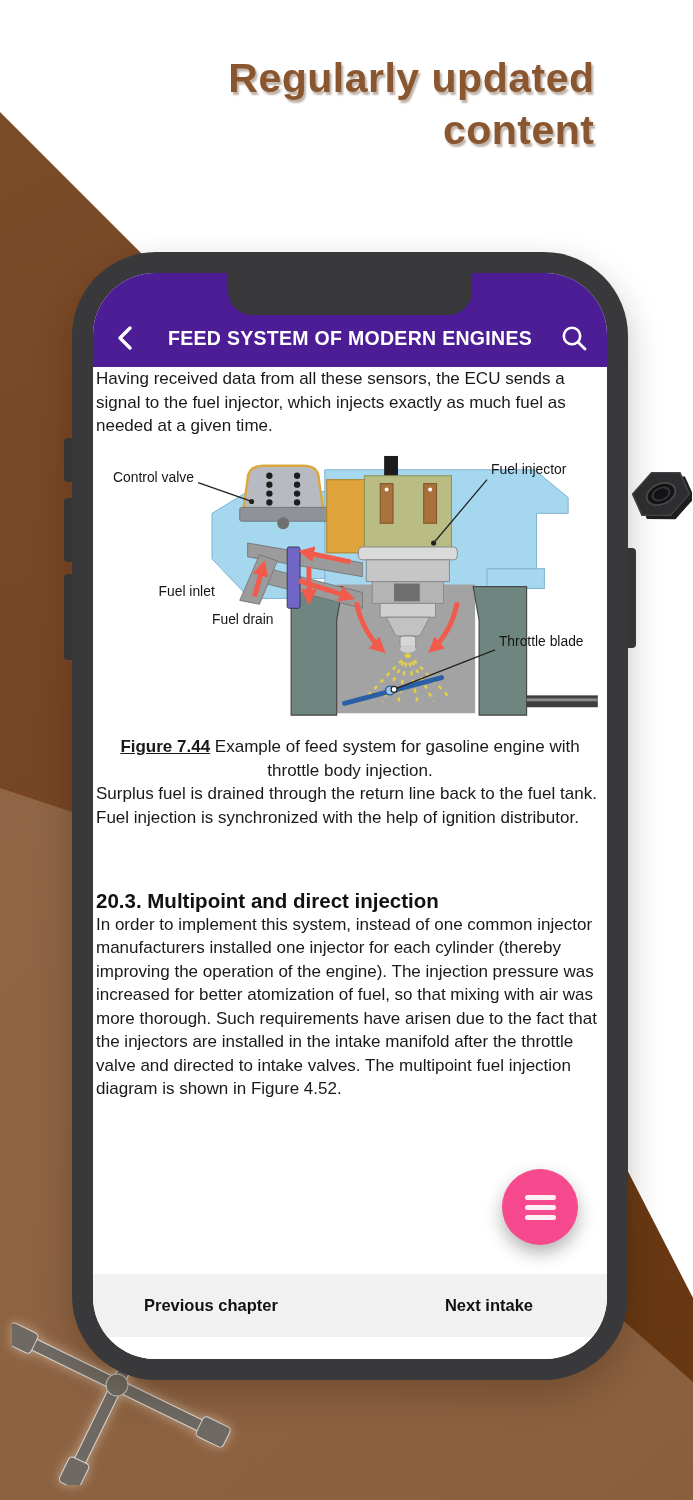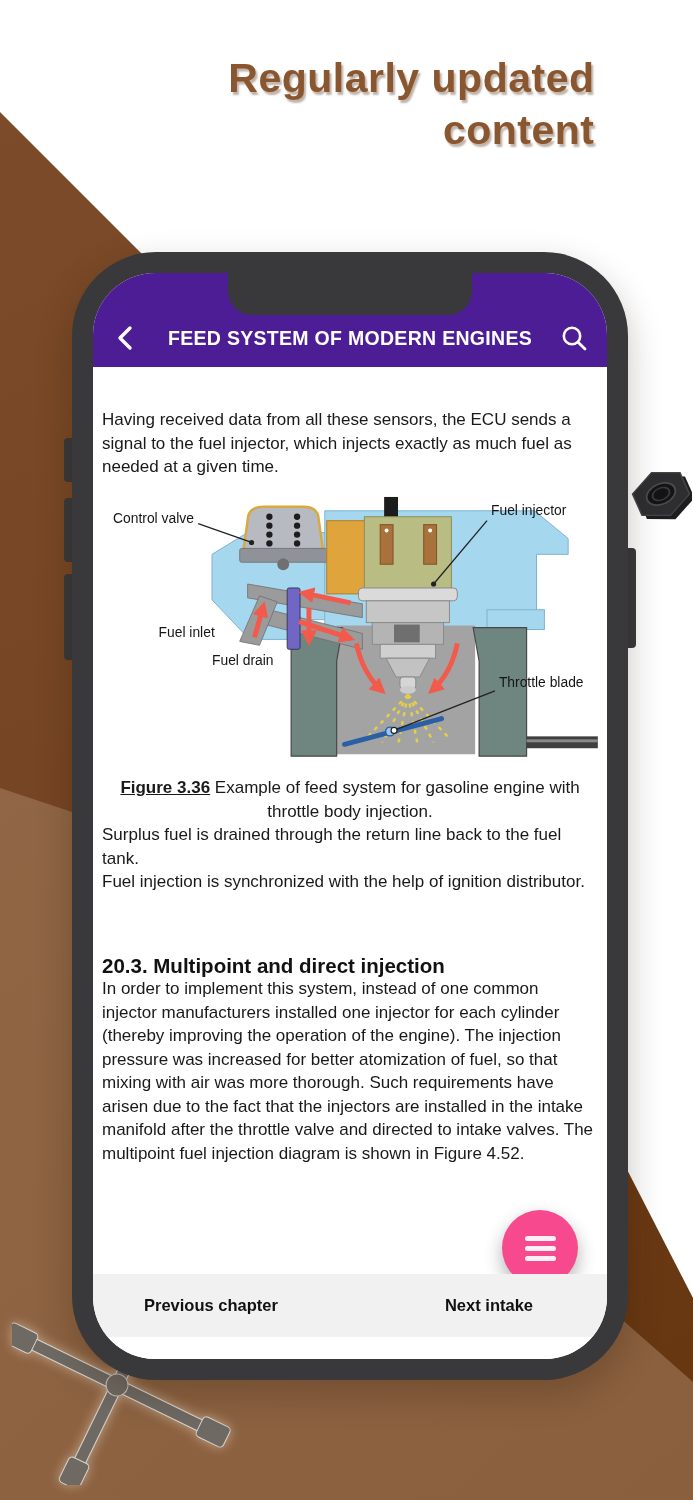--- a/index.html
+++ b/index.html
@@ -26,22 +26,22 @@
      border-radius:84px;z-index:2;box-shadow:0 14px 34px rgba(40,22,8,.25);}
   .screen{position:absolute;inset:21px;background:#ffffff;border-radius:62px;overflow:hidden;
      display:flex;flex-direction:column;}
   .notch{position:absolute;top:0;left:50%;transform:translateX(-50%);width:244px;height:42px;
      background:#39393b;border-radius:0 0 24px 24px;z-index:5;}
   .app-header{position:relative;height:94px;background:#4c1d95;flex:none;}
   .app-header .bar{position:absolute;left:0;right:0;bottom:9px;height:40px;display:flex;
      align-items:center;padding:0 18px;}
   .app-title{flex:1;text-align:center;color:#ffffff;font-size:19.5px;font-weight:bold;letter-spacing:.3px;}
   .icon-btn{width:30px;height:30px;display:flex;align-items:center;justify-content:center;cursor:pointer;}
-  .content{position:relative;flex:1;overflow:hidden;padding:0 9px;color:#191919;
-     font-size:17px;line-height:23.5px;margin-top:41px;}
+  .content{position:relative;flex:1;overflow:hidden;padding:0 3px;color:#191919;
+     font-size:17px;line-height:23.5px;}
   .content p{margin:0;}
   .p1{margin-top:10px;}
   .figure-wrap{width:497px;margin:14px auto 0;}
   .caption{margin-top:18px;text-align:center;}
   .caption .figno{font-weight:bold;text-decoration:underline;}
   .p2{margin-top:18px;}
   .p3{margin-top:27px;}
   .section-heading{margin:60px 0 0 0;font-size:20.5px;font-weight:bold;color:#111;}
   .p4{margin-top:36px;}
   .fab{position:absolute;left:409px;top:802px;width:76px;height:76px;border-radius:50%;
@@ -205,21 +205,21 @@
             <line x1="396" y1="200" x2="294" y2="240" stroke="#222" stroke-width="1.3"></line>
             <circle cx="294" cy="240" r="3" fill="#ffffff" stroke="#222" stroke-width="1.2"></circle>
             <text x="10" y="30">Control valve</text>
             <text x="392" y="22">Fuel injector</text>
             <text x="56" y="146">Fuel inlet</text>
             <text x="110" y="174">Fuel drain</text>
             <text x="400" y="196">Throttle blade</text>
           </svg>
         </div>
 
-        <p class="caption"><span class="figno">Figure 3.36</span><span> Example of feed system for gasoline engine with throttle body injection.</span></p>
+        <p class="caption"><span class="figno">Figure 7.44</span><span> Example of feed system for gasoline engine with throttle body injection.</span></p>
 
         <p class="p2">Surplus fuel is drained through the return line back to the fuel tank.</p>
         <p class="p3">Fuel injection is synchronized with the help of ignition distributor.</p>
         <h2 class="section-heading">20.3. Multipoint and direct injection</h2>
         <p class="p4">In order to implement this system, instead of one common injector manufacturers installed one injector for each cylinder (thereby improving the operation of the engine). The injection pressure was increased for better atomization of fuel, so that mixing with air was more thorough. Such requirements have arisen due to the fact that the injectors are installed in the intake manifold after the throttle valve and directed to intake valves. The multipoint fuel injection diagram is shown in Figure 4.52.</p>
 
         <div class="fab">
           <span></span>
           <span></span>
           <span></span>

